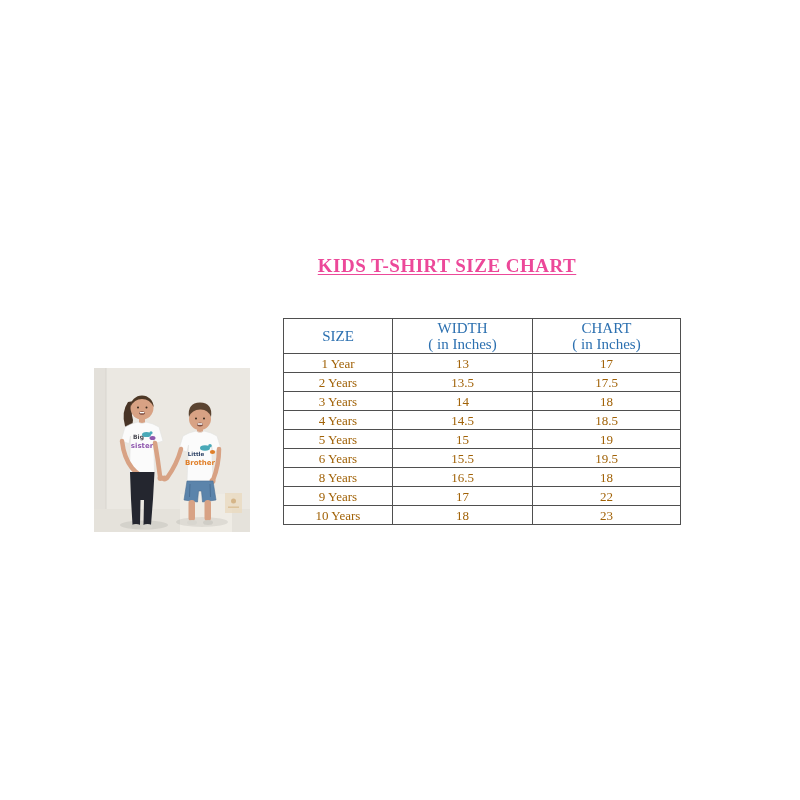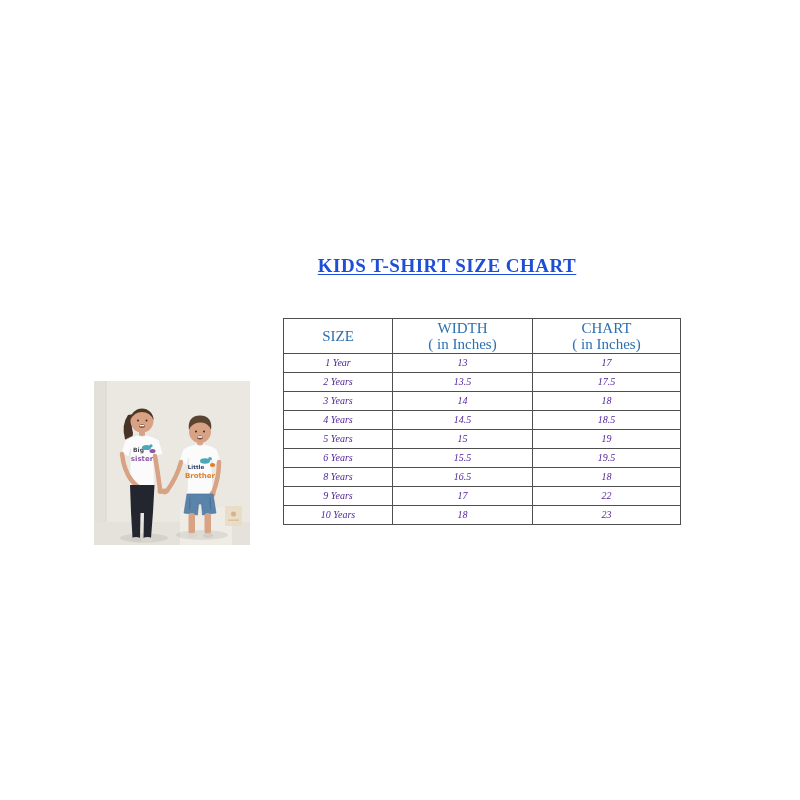--- a/index.html
+++ b/index.html
@@ -4,38 +4,38 @@
 <style>
   html, body { margin: 0; padding: 0; background: #ffffff; }
   .canvas {
     position: relative; width: 800px; height: 800px;
     background: #ffffff; overflow: hidden;
     font-family: "Liberation Serif", serif;
   }
   .title {
     position: absolute; top: 255px; left: 249px; width: 396px; margin: 0;
     text-align: center; font-size: 19px; font-weight: 700; letter-spacing: .5px;
-    color: #1d4ed8; text-decoration: underline; text-underline-offset: 2px;
+    color: #ec4899; text-decoration: underline; text-underline-offset: 2px;
   }
   .photo {
-    position: absolute; left: 94px; top: 381px; width: 156px; height: 208px;
+    position: absolute; left: 94px; top: 368px; width: 156px; height: 208px;
   }
   .photo svg { display: block; width: 156px; height: 164px; }
   .size-table {
     position: absolute; left: 269px; top: 318px; width: 397px;
     border-collapse: collapse; table-layout: fixed; margin-left: 14px;
   }
   .size-table th, .size-table td {
     border: 1px solid #4f4f4f; text-align: center; vertical-align: middle; padding: 0;
   }
   .size-table th {
     color: #2c70b0; font-weight: 400; font-size: 15px; line-height: 16.5px; height: 34px;
   }
   .size-table td {
-    color: #4c1d95; font-size: 10px; height: 18px; line-height: 1; font-style: italic;
+    color: #a16207; font-size: 13px; height: 18px; line-height: 1;
   }
   .shirt-text { font-family: "DejaVu Sans", sans-serif; }
 </style>
 </head>
 <body>
 
 <div class="canvas">
 
   <h1 class="title">KIDS T-SHIRT SIZE CHART</h1>
 

